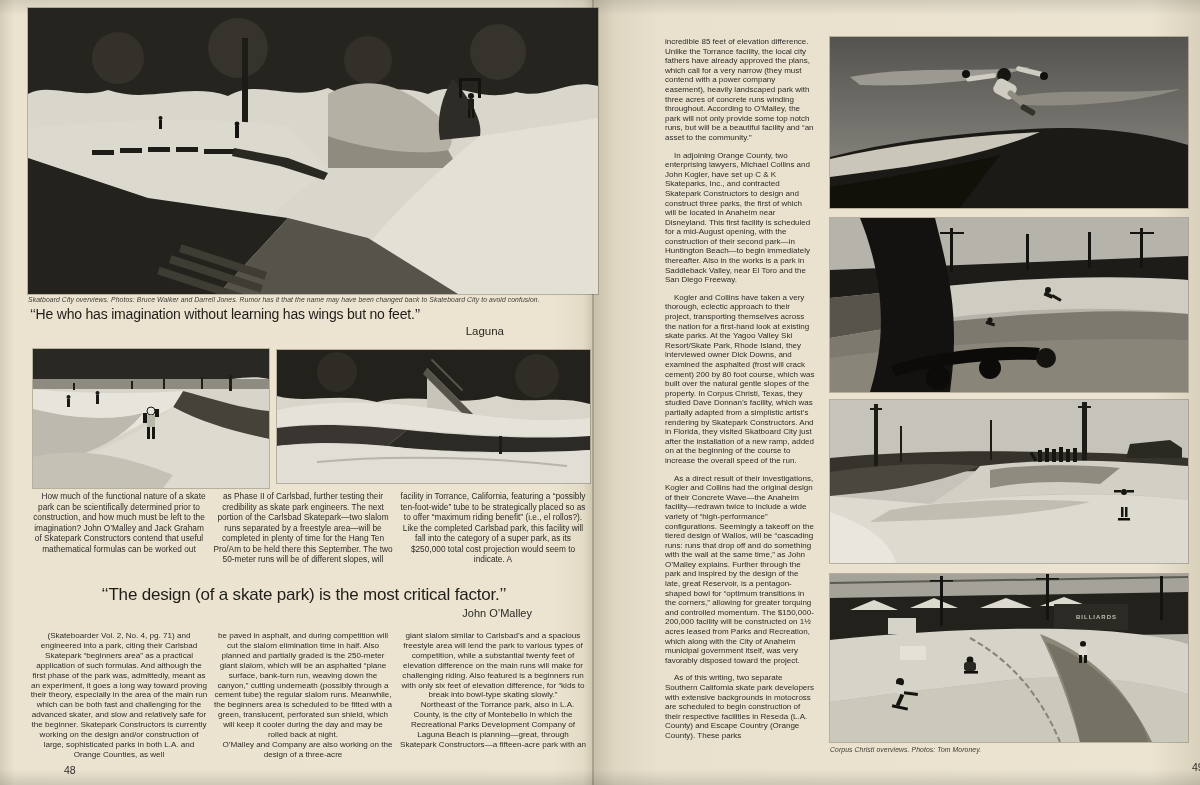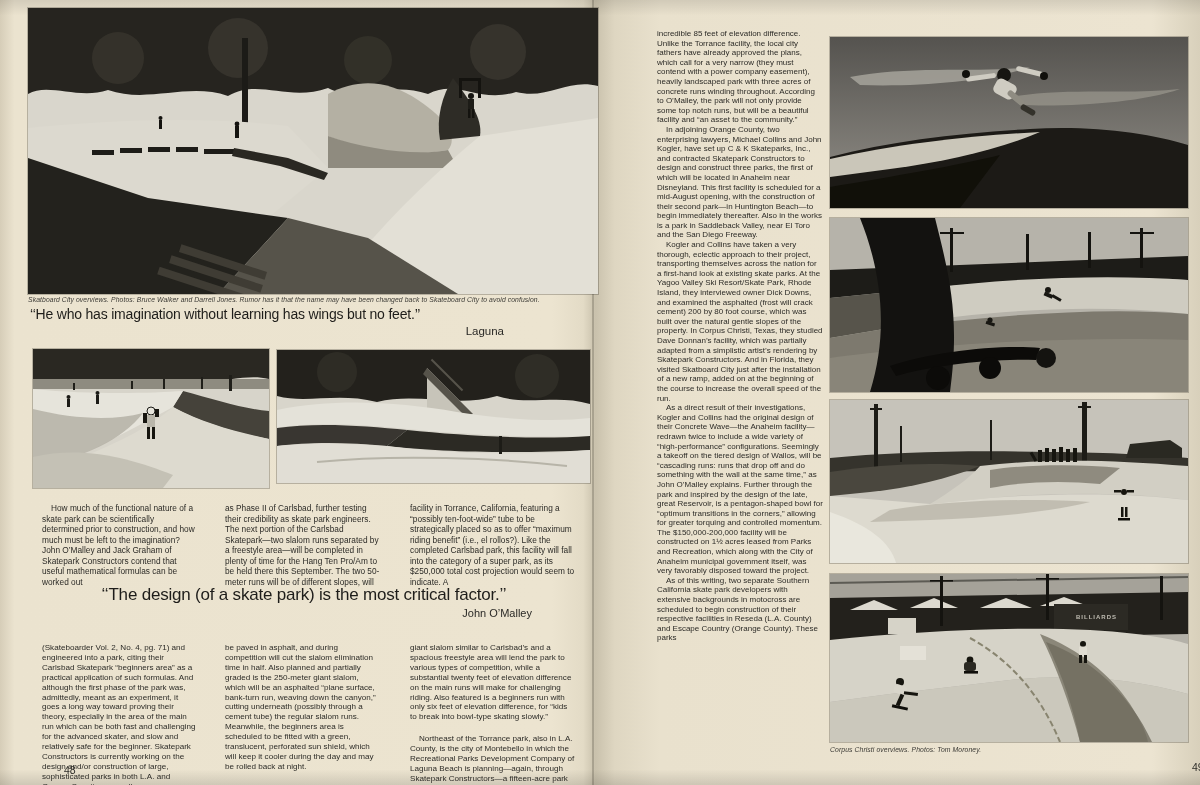--- a/index.html
+++ b/index.html
@@ -13,24 +13,24 @@
   .fold-line{position:absolute;left:592px;top:0;width:2px;height:785px;background:rgba(60,55,45,.25);}
   .photo{position:absolute;overflow:hidden;background:#cfccc2;box-shadow:0 0 0 1px rgba(45,42,36,.28);}
   .photo svg{display:block;width:100%;height:100%;}
   .caption{position:absolute;font-style:italic;font-size:6.8px;letter-spacing:.1px;color:#3a3934;}
   .pullquote{position:absolute;left:30px;width:548px;}
   .pq-text{font-size:14px;letter-spacing:-.2px;color:#1e1d1a;line-height:1.2;}
   .pq2 .pq-text{font-size:17px;text-align:center;}
   .pq-attr{font-size:11.5px;text-align:right;color:#2a2926;margin-top:2px;}
   .col{position:absolute;font-size:8.3px;line-height:10.55px;text-align:left;}
   .col-lower{font-size:8.1px;line-height:9.9px;}
-  .col p{margin:12px;}
+  .col p{margin:0;text-align:center;}
   .col p.indent{text-indent:9px;}
   .rightcol{position:absolute;left:657px;top:29px;width:166px;font-size:8px;line-height:9.6px;}
-  .rightcol p{margin:0;}
+  .rightcol p{margin:8px;}
   .rightcol p.indent{text-indent:9px;}
   .pagenum{position:absolute;font-size:10.5px;color:#2e2d29;margin-left:36px;}
   .billboard{position:absolute;font-size:6px;letter-spacing:1px;color:#d8d5ca;opacity:.85;font-weight:bold;}
 </style>
 </head>
 <body>
 
 <div class="spread" style="--ink: #2c2b27;">
   <div class="fold-line"></div>
 
@@ -166,21 +166,21 @@
   <p class="para">(Skateboarder Vol. 2, No. 4, pg. 71) and engineered into a park, citing their Carlsbad Skatepark “beginners area” as a practical application of such formulas. And although the first phase of the park was, admittedly, meant as an experiment, it goes a long way toward proving their theory, especially in the area of the main run which can be both fast and challenging for the advanced skater, and slow and relatively safe for the beginner. Skatepark Constructors is currently working on the design and/or construction of large, sophisticated parks in both L.A. and Orange Counties, as well</p>
     </div>
   <div class="col col-lower" style="left:213px;top:631px;width:180px;">
 
   <p class="para">be paved in asphalt, and during competition will cut the slalom elimination time in half. Also planned and partially graded is the 250-meter giant slalom, which will be an asphalted “plane surface, bank-turn run, weaving down the canyon,” cutting underneath (possibly through a cement tube) the regular slalom runs. Meanwhile, the beginners area is scheduled to be fitted with a green, translucent, perforated sun shield, which will keep it cooler during the day and may be rolled back at night.</p>
       <p class="para indent">O’Malley and Company are also working on the design of a three-acre</p>
     </div>
   <div class="col col-lower" style="left:398px;top:631px;width:190px;">
 
   <p class="para">giant slalom similar to Carlsbad’s and a spacious freestyle area will lend the park to various types of competition, while a substantial twenty feet of elevation difference on the main runs will make for challenging riding. Also featured is a beginners run with only six feet of elevation difference, for “kids to break into bowl-type skating slowly.”</p>
-      <p class="para indent">Northeast of the Torrance park, also in L.A. County, is the city of Montebello in which the Recreational Parks Development Company of Laguna Beach is planning—again, through Skatepark Constructors—a fifteen-acre park with an</p>
+      <p class="para indent">Northeast of the Torrance park, also in L.A. County, is the city of Montebello in which the Recreational Parks Development Company of Laguna Beach is planning—great, through Skatepark Constructors—a fifteen-acre park with an</p>
     </div>
 
   <div class="pagenum" style="left:28px;top:764px;">48</div>
 
   <div class="rightcol">
 
   <p class="para">incredible 85 feet of elevation difference. Unlike the Torrance facility, the local city fathers have already approved the plans, which call for a very narrow (they must contend with a power company easement), heavily landscaped park with three acres of concrete runs winding throughout. According to O’Malley, the park will not only provide some top notch runs, but will be a beautiful facility and “an asset to the community.”</p>
       <p class="para indent">In adjoining Orange County, two enterprising lawyers, Michael Collins and John Kogler, have set up C &amp; K Skateparks, Inc., and contracted Skatepark Constructors to design and construct three parks, the first of which will be located in Anaheim near Disneyland. This first facility is scheduled for a mid-August opening, with the construction of their second park—in Huntington Beach—to begin immediately thereafter. Also in the works is a park in Saddleback Valley, near El Toro and the San Diego Freeway.</p>
       <p class="para indent">Kogler and Collins have taken a very thorough, eclectic approach to their project, transporting themselves across the nation for a first-hand look at existing skate parks. At the Yagoo Valley Ski Resort/Skate Park, Rhode Island, they interviewed owner Dick Downs, and examined the asphalted (frost will crack cement) 200 by 80 foot course, which was built over the natural gentle slopes of the property. In Corpus Christi, Texas, they studied Dave Donnan’s facility, which was partially adapted from a simplistic artist’s rendering by Skatepark Constructors. And in Florida, they visited Skatboard City just after the installation of a new ramp, added on at the beginning of the course to increase the overall speed of the run.</p>
       <p class="para indent">As a direct result of their investigations, Kogler and Collins had the original design of their Concrete Wave—the Anaheim facility—redrawn twice to include a wide variety of “high-performance” configurations. Seemingly a takeoff on the tiered design of Wallos, will be “cascading runs: runs that drop off and do something with the wall at the same time,” as John O’Malley explains. Further through the park and inspired by the design of the late, great Reservoir, is a pentagon-shaped bowl for “optimum transitions in the corners,” allowing for greater torquing and controlled momentum. The $150,000-200,000 facility will be constructed on 1½ acres leased from Parks and Recreation, which along with the City of Anaheim municipal government itself, was very favorably disposed toward the project.</p>

